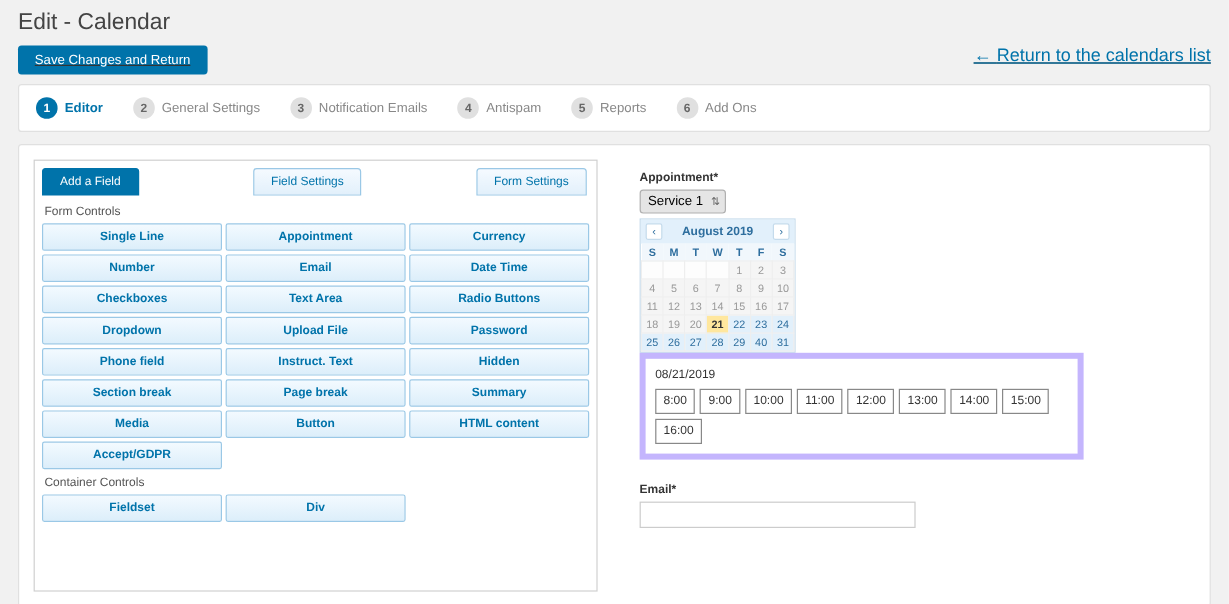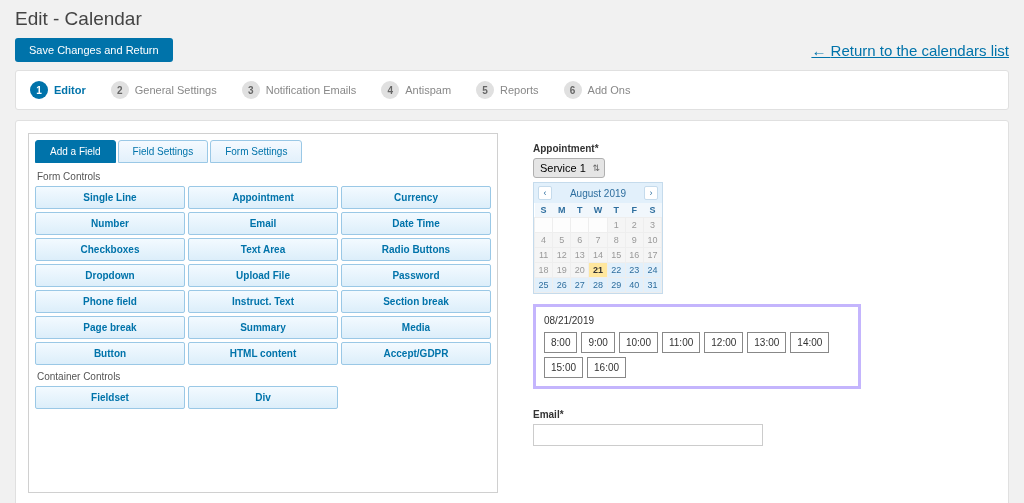--- a/index.html
+++ b/index.html
@@ -1,59 +1,59 @@
 <!DOCTYPE html>
 <html><head>
 <meta charset="utf-8">
 <style>
 * { box-sizing: border-box; margin: 0; padding: 0; }
 body { font-family: Arial, sans-serif; font-size: 11px; background: #f1f1f1; color: #333; }
 .page { padding: 8px 15px; }
 .page-header { display: flex; align-items: center; margin-bottom: 8px; }
 .page-title { font-size: 19px; font-weight: normal; color: #444; }
-.top-actions { display: flex; justify-content: space-between; align-items: center; margin-bottom: 8px; }
+.top-actions { display: flex; justify-content: space-between; align-items: flex-start; margin-bottom: 8px; text-decoration: underline; }
 .btn-primary { background: #0073aa; color: #fff; border: none; padding: 6px 14px; font-size: 11px; cursor: pointer; border-radius: 3px; }
 .return-link { color: #0073aa; font-size: 15px; cursor: pointer; text-decoration: underline; }
 .return-link::before { content: "← "; }
 
 .main-tabs { background: #fff; border: 1px solid #e0e0e0; border-radius: 3px; padding: 10px 14px; display: flex; gap: 25px; margin-bottom: 10px; }
 .main-tab { display: flex; align-items: center; gap: 6px; cursor: pointer; color: #888; font-size: 11px; }
 .main-tab .num { width: 18px; height: 18px; border-radius: 50%; background: #e0e0e0; color: #666; display: flex; align-items: center; justify-content: center; font-size: 10px; font-weight: bold; }
 .main-tab.active { color: #0073aa; font-weight: bold; }
 .main-tab.active .num { background: #0073aa; color: #fff; }
 
 .content { display: flex; gap: 15px; background: #fff; border: 1px solid #e0e0e0; border-radius: 3px; padding: 12px; }
 .left-col { flex: 0 0 470px; border: 1px solid #d0d0d0; padding: 6px; height: 360px; overflow-y: auto; }
 .right-col { flex: 1; padding: 10px 20px; }
 
-.sub-tabs { display: flex; gap: 0; margin-bottom: 8px; }
+.sub-tabs { display: flex; gap: 0; margin-bottom: 8px; justify-content: space-between; }
 .sub-tab { background: linear-gradient(#f5faff,#e2f0fb); border: 1px solid #9ac8e6; padding: 5px 14px; font-size: 10px; color: #0073aa; cursor: pointer; margin-right: 2px; border-radius: 3px 3px 0 0; }
 .sub-tab.active { background: #0073aa; color: #fff; border-color: #0073aa; }
 
 .section-label { font-size: 10px; color: #555; margin: 6px 0 4px 2px; }
 .field-grid { display: grid; grid-template-columns: 1fr 1fr 1fr; gap: 3px; }
 .field-btn { background: linear-gradient(#f3faff,#dceefa); border: 1px solid #9ac8e6; color: #0073aa; padding: 5px 0; text-align: center; font-size: 10px; font-weight: bold; cursor: pointer; border-radius: 2px; }
 
 .form-label { font-size: 10px; font-weight: bold; color: #333; display: block; margin-bottom: 4px; }
 .service-select { border: 1px solid #b0b0b0; background: #e5e5e5; padding: 3px 18px 3px 6px; font-size: 11px; border-radius: 3px; appearance: none; position: relative; }
 .select-wrap { position: relative; display: inline-block; margin-bottom: 4px; }
 .select-wrap::after { content: "⇅"; position: absolute; right: 5px; top: 50%; transform: translateY(-50%); font-size: 9px; color: #666; pointer-events: none; }
 
 .calendar { width: 130px; border: 1px solid #c5dbec; background: #fff; font-size: 9px; }
 .cal-header { display: flex; align-items: center; justify-content: space-between; background: #e2f0fb; padding: 3px 4px; }
 .cal-nav { width: 14px; height: 14px; border-radius: 2px; border: 1px solid #c5dbec; background: #fff; color: #2e6e9e; display: flex; align-items: center; justify-content: center; cursor: pointer; font-size: 9px; }
-.cal-title { font-weight: normal; font-size: 10px; color: #2e6e9e; }
+.cal-title { font-weight: bold; font-size: 10px; color: #2e6e9e; }
 .cal-grid { width: 100%; border-collapse: collapse; }
 .cal-grid th { background: #f1f7fc; color: #2e6e9e; font-weight: bold; padding: 2px 0; text-align: center; font-size: 9px; }
 .cal-grid td { text-align: center; padding: 2px 0; color: #999; background: #f5f5f5; border: 1px solid #eee; }
 .cal-grid td.avail { background: #e2f0fb; color: #2e6e9e; cursor: pointer; }
 .cal-grid td.selected { background: #ffe79e; color: #333; font-weight: bold; }
 .cal-grid td.empty { background: #fdfdfd; }
 
-.selection-box { border: 3px solid #c4b5fd; padding: 8px; margin-top: 10px; width: 328px; }
+.selection-box { border: 5px solid #c4b5fd; padding: 8px; width: 370px; }
 .sel-date { font-size: 10px; color: #333; margin-bottom: 6px; }
 .time-slots { display: flex; gap: 4px; flex-wrap: wrap; }
 .time-slot { border: 1px solid #888; padding: 4px 6px; font-size: 10px; cursor: pointer; background: #fff; }
 
 .email-group { margin-top: 20px; }
 .email-input { width: 230px; border: 1px solid #ccc; padding: 4px 6px; font-size: 11px; }
 </style>
 </head>
 <body>
 
@@ -111,20 +111,21 @@
           <div class="field-btn">Email</div>
           <div class="field-btn">Date Time</div>
           <div class="field-btn">Checkboxes</div>
           <div class="field-btn">Text Area</div>
           <div class="field-btn">Radio Buttons</div>
           <div class="field-btn">Dropdown</div>
           <div class="field-btn">Upload File</div>
           <div class="field-btn">Password</div>
           <div class="field-btn">Phone field</div>
           <div class="field-btn">Instruct. Text</div>
+          <div class="field-btn">Hidden</div>
           <div class="field-btn">Section break</div>
           <div class="field-btn">Page break</div>
           <div class="field-btn">Summary</div>
           <div class="field-btn">Media</div>
           <div class="field-btn">Button</div>
           <div class="field-btn">HTML content</div>
           <div class="field-btn">Accept/GDPR</div>
         </div>
 
       <div class="section-label">Container Controls</div>

